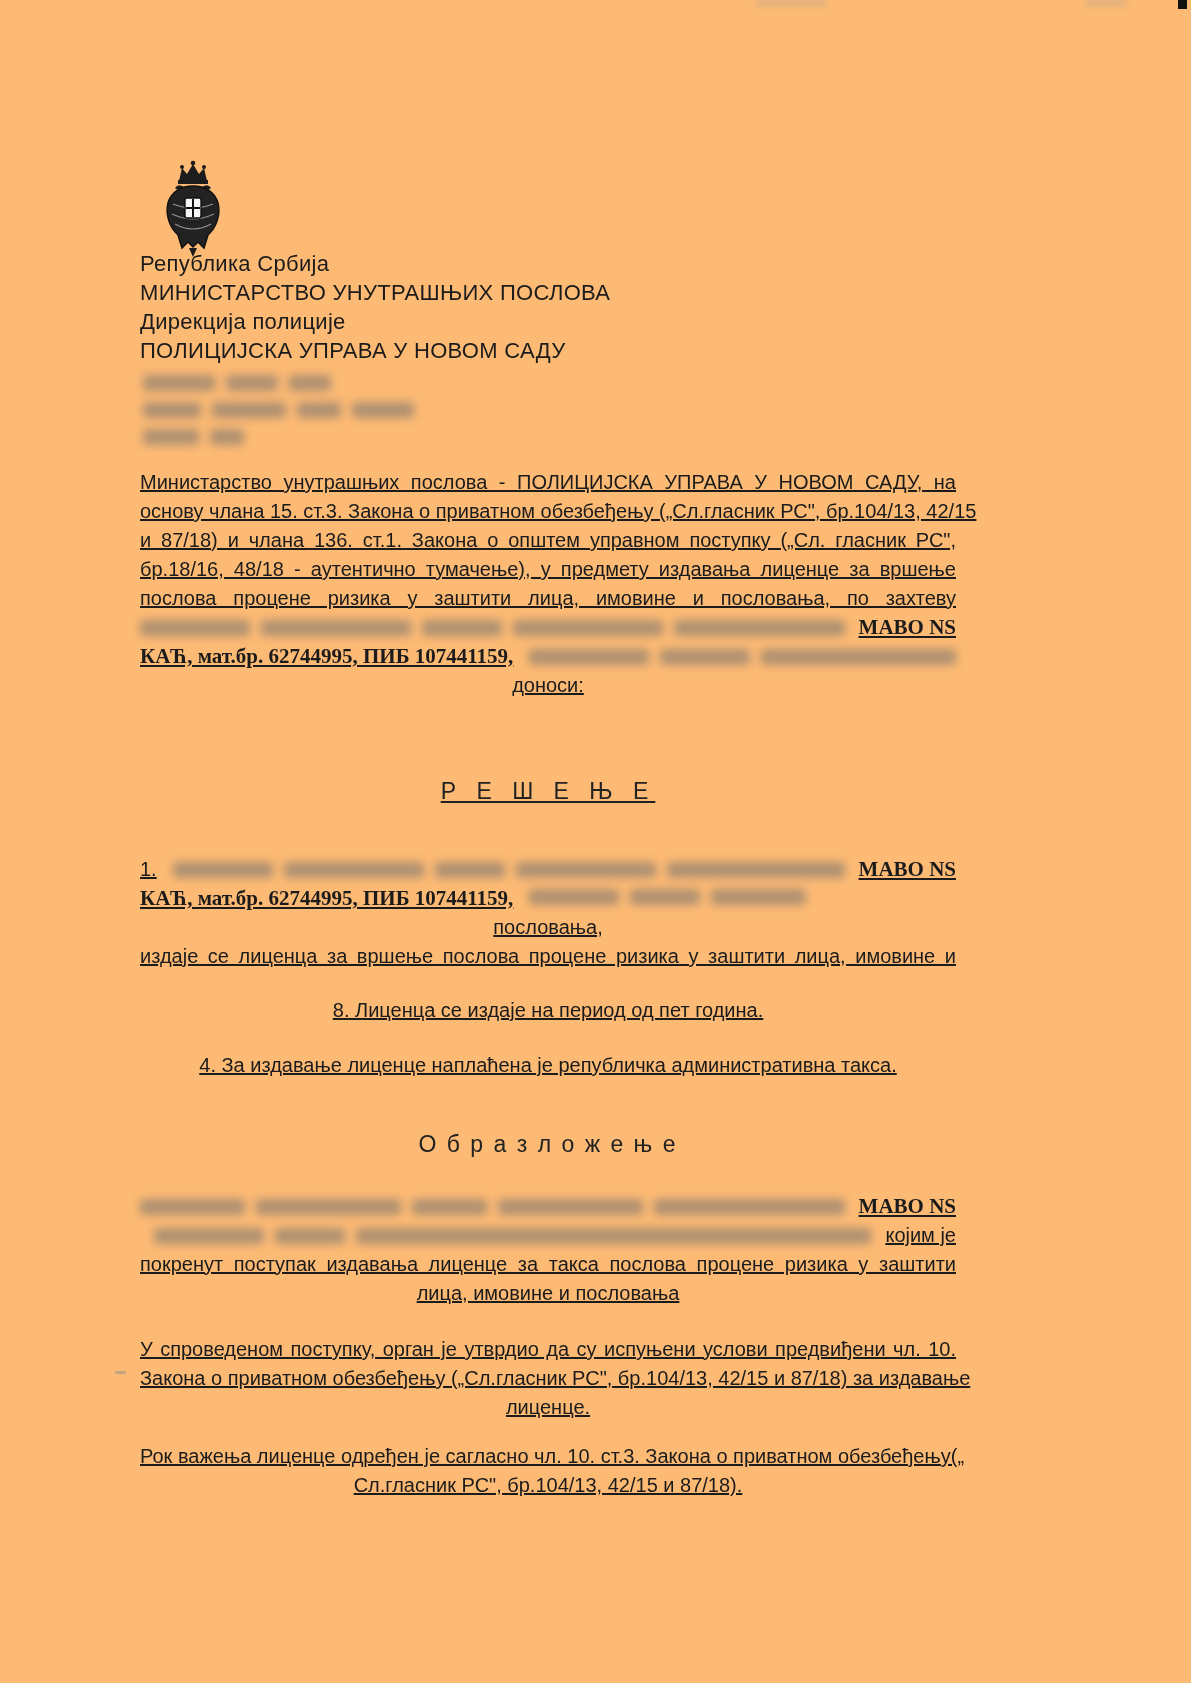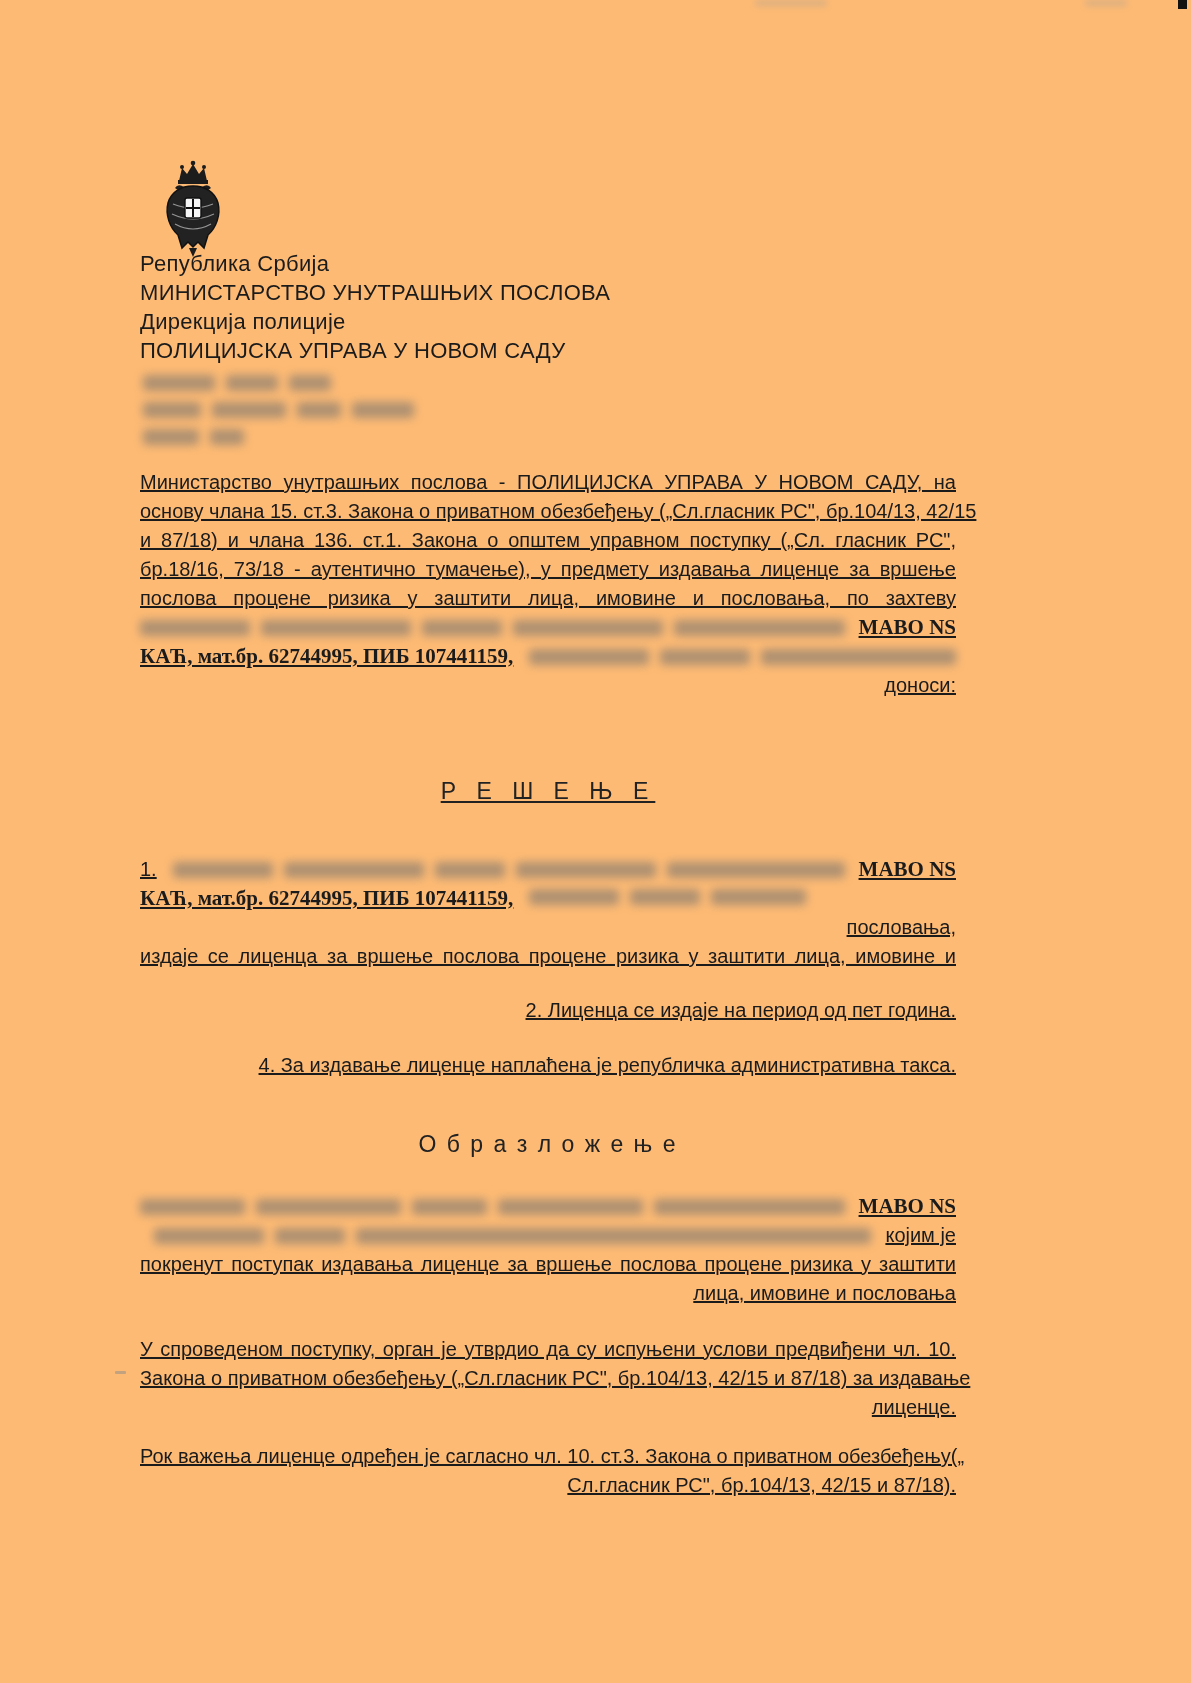--- a/index.html
+++ b/index.html
@@ -19,21 +19,21 @@
   .letterhead .lh-line{font-size:22px;line-height:29px;letter-spacing:.3px;white-space:nowrap;}
   
   .redact-row{display:inline-flex;align-items:center;gap:11px;filter:blur(5px);opacity:.55;}
   .redact-row .blob{height:16px;border-radius:3px;background:#6f6f6f;flex:0 0 auto;}
   .redact-block .redact-row{display:flex;}
   .redact-block > div{margin-bottom:11px;}
   .grow{flex:1 1 auto;display:flex;}
   
   .para{position:absolute;left:140px;width:816px;font-size:20px;text-decoration:underline;}
   .line{height:29px;line-height:29px;text-align:justify;text-align-last:justify;white-space:nowrap;}
-  .line.left{text-align:right;text-align-last:auto;}
+  .line.left{text-align:center;text-align-last:auto;}
   .flexline{display:flex;align-items:center;height:29px;justify-content:space-between;}
   .bold-serif{font-family:"Liberation Serif", serif;font-weight:bold;font-size:21px;white-space:nowrap;}
   .center-heading{position:absolute;left:140px;width:816px;text-align:center;font-size:23px;letter-spacing:1px;color:#222;}
   
   .corner-mark{position:absolute;right:4px;top:0;width:9px;height:9px;background:#111;}
   .top-smudge{position:absolute;top:0;height:6px;background:#9a9a9a;filter:blur(3px);opacity:.35;border-radius:2px;}
   .margin-dash{position:absolute;left:115px;top:1371px;width:11px;height:3px;background:#8a8a8a;opacity:.5;border-radius:1px;}
 </style>
 </head>
 <body>
@@ -96,21 +96,21 @@
       <span class="blob" style="width:56px"></span>
           <span class="blob" style="width:34px"></span>
     </span>
       </div>
   </div>
 
   <div class="para" style="top:468px;">
     <div class="line">Министарство унутрашњих послова - ПОЛИЦИЈСКА  УПРАВА У НОВОМ САДУ, на</div>
     <div class="line">основу члана 15. ст.3. Закона о приватном обезбеђењу („Сл.гласник РС", бр.104/13, 42/15</div>
     <div class="line">и 87/18) и члана 136. ст.1. Закона о општем управном поступку („Сл. гласник РС",</div>
-    <div class="line">бр.18/16, 73/18 - аутентично тумачење), у предмету издавања лиценце за вршење</div>
+    <div class="line">бр.18/16, 48/18 - аутентично тумачење), у предмету издавања лиценце за вршење</div>
     <div class="line">послова процене ризика у заштити лица, имовине и пословања, по захтеву</div>
     <div class="flexline">
       <span class="grow" style="margin-right:14px;">
           <span class="redact-row grow">
         <span class="blob" style="width:110px"></span>
             <span class="blob" style="width:150px"></span>
             <span class="blob" style="width:80px"></span>
             <span class="blob" style="width:150px"></span>
             <span class="blob" style="flex:1 1 60px"></span>
       </span>
@@ -152,21 +152,21 @@
         <span class="blob" style="width:90px"></span>
             <span class="blob" style="width:70px"></span>
             <span class="blob" style="width:95px"></span>
       </span></span>
     </div>
     <div class="line left">пословања,</div>
     <div class="line">издаје се лиценца за вршење послова процене ризика у заштити лица, имовине и</div>
   </div>
 
   <div class="para" style="top:996px;">
-    <div class="line left">2. Лиценца се издаје на период од пет година.</div>
+    <div class="line left">8. Лиценца се издаје на период од пет година.</div>
   </div>
 
   <div class="para" style="top:1051px;">
     <div class="line left">4. За издавање лиценце наплаћена је републичка административна такса.</div>
   </div>
 
   <div class="center-heading" style="top:1131px;letter-spacing:2px;">О б р а з л о ж е њ е</div>
 
   <div class="para" style="top:1192px;">
     <div class="flexline">
@@ -184,21 +184,21 @@
     <div class="flexline">
       <span class="grow" style="margin:0 14px;">
           <span class="redact-row grow">
         <span class="blob" style="width:110px"></span>
             <span class="blob" style="width:70px"></span>
             <span class="blob" style="flex:1 1 80px"></span>
       </span>
         </span>
       <span style="white-space:nowrap;">којим  је</span>
     </div>
-    <div class="line">покренут поступак издавања лиценце за вршење послова процене ризика у заштити</div>
+    <div class="line">покренут поступак издавања лиценце за такса послова процене ризика у заштити</div>
     <div class="line left">лица, имовине и пословања</div>
   </div>
 
   <div class="para" style="top:1335px;">
     <div class="line">У спроведеном поступку, орган је утврдио да су испуњени услови предвиђени чл. 10.</div>
     <div class="line">Закона о приватном обезбеђењу („Сл.гласник РС", бр.104/13, 42/15 и 87/18) за издавање</div>
     <div class="line left">лиценце.</div>
   </div>
 
   <div class="para" style="top:1442px;">

